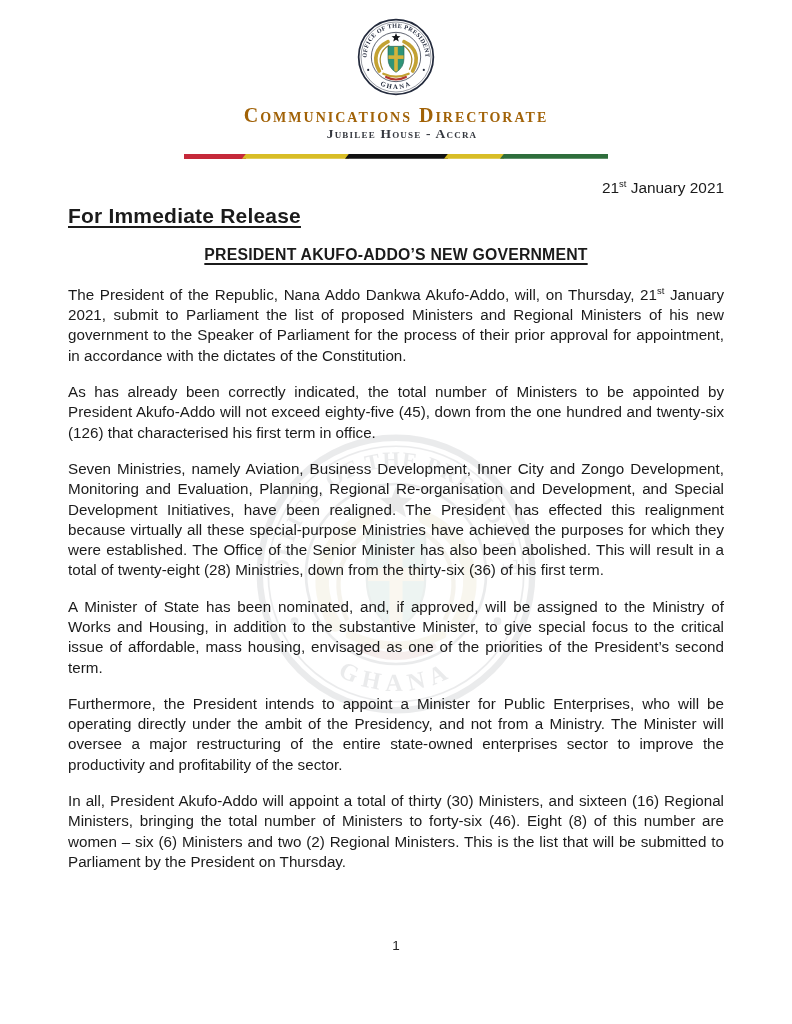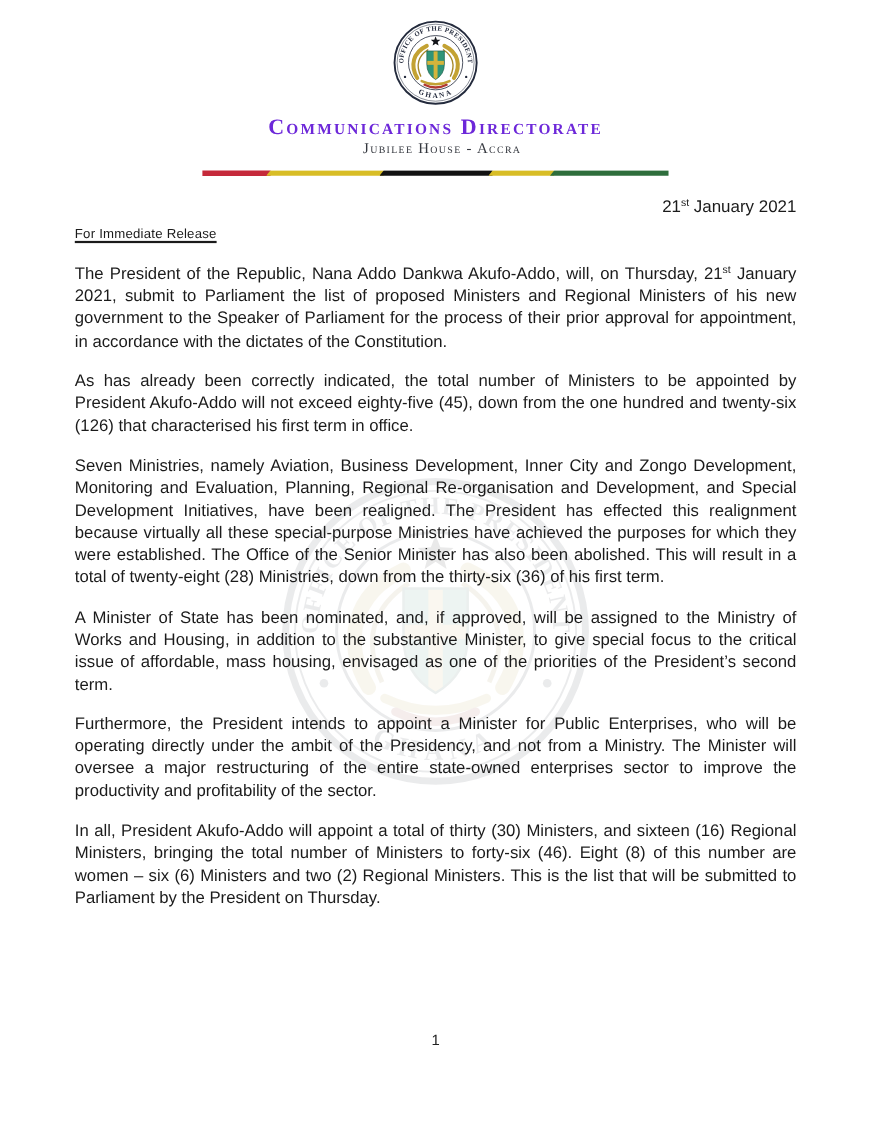--- a/index.html
+++ b/index.html
@@ -25,28 +25,28 @@
 
   
   .masthead{text-align:center;padding-top:17px;}
   .seal{width:80px;height:80px;display:inline-block;}
   .org{
     font-family:"Liberation Serif",serif;
     font-variant:small-caps;
     font-weight:bold;
     font-size:20px;
     letter-spacing:2px;
-    color:#6d28d9;
+    color:#a16207;
     margin-top:4px;
     line-height:1.05;
   }
   .addr{
     font-family:"Liberation Serif",serif;
     font-variant:small-caps;
-    font-weight:normal;
+    font-weight:bold;
     font-size:13.5px;
     letter-spacing:1.2px;
     color:#35383f;
     margin-top:1px;
     line-height:1.1;
     padding-left:12px;
   }
   .flag-bar{
     width:424px;height:5px;
     margin:12px auto 0;
@@ -67,22 +67,22 @@
   .letter{padding:0 68px;}
   .date-line{
     margin-top:16px;
     text-align:right;
     font-size:15.4px;
     line-height:18px;
   }
   .date-line sup{font-size:9.5px;vertical-align:6px;}
   .release-label{
     margin-top:7px;
-    font-size:12px;
-    font-weight:normal;
+    font-size:21px;
+    font-weight:bold;
     text-decoration:underline;
     text-decoration-thickness:2px;
     text-underline-offset:3px;
     letter-spacing:.2px;
   }
   .doc-title{
     margin-top:18px;
     text-align:center;
     font-size:15.8px;
     font-weight:bold;
@@ -173,20 +173,21 @@
         <span class="fseg s4" style="background-color: rgb(46, 110, 60);"></span>
       </div>
     </header>
 
     <div class="letter">
 
       <div class="date-line"><span>21</span><sup>st</sup><span> January 2021</span></div>
 
       <div class="release-label">For Immediate Release</div>
 
+      <div class="doc-title">PRESIDENT AKUFO-ADDO’S NEW GOVERNMENT</div>
 
       <div class="bodytext">
         <p><span>The President of the Republic, Nana Addo Dankwa Akufo-Addo, will, on Thursday, 21</span><sup>st</sup><span> January 2021, submit to Parliament the list of proposed Ministers and Regional Ministers of his new government to the Speaker of Parliament for the process of their prior approval for appointment, in accordance with the dictates of the Constitution.</span></p>
         <p>As has already been correctly indicated, the total number of Ministers to be appointed by President Akufo-Addo will not exceed eighty-five (45), down from the one hundred and twenty-six (126) that characterised his first term in office.</p>
         <p>Seven Ministries, namely Aviation, Business Development, Inner City and Zongo Development, Monitoring and Evaluation, Planning, Regional Re-organisation and Development, and Special Development Initiatives, have been realigned. The President has effected this realignment because virtually all these special-purpose Ministries have achieved the purposes for which they were established. The Office of the Senior Minister has also been abolished. This will result in a total of twenty-eight (28) Ministries, down from the thirty-six (36) of his first term.</p>
         <p>A Minister of State has been nominated, and, if approved, will be assigned to the Ministry of Works and Housing, in addition to the substantive Minister, to give special focus to the critical issue of affordable, mass housing, envisaged as one of the priorities of the President’s second term.</p>
         <p>Furthermore, the President intends to appoint a Minister for Public Enterprises, who will be operating directly under the ambit of the Presidency, and not from a Ministry. The Minister will oversee a major restructuring of the entire state-owned enterprises sector to improve the productivity and profitability of the sector.</p>
         <p>In all, President Akufo-Addo will appoint a total of thirty (30) Ministers, and sixteen (16) Regional Ministers, bringing the total number of Ministers to forty-six (46). Eight (8) of this number are women – six (6) Ministers and two (2) Regional Ministers. This is the list that will be submitted to Parliament by the President on Thursday.</p>
       </div>
     </div>

